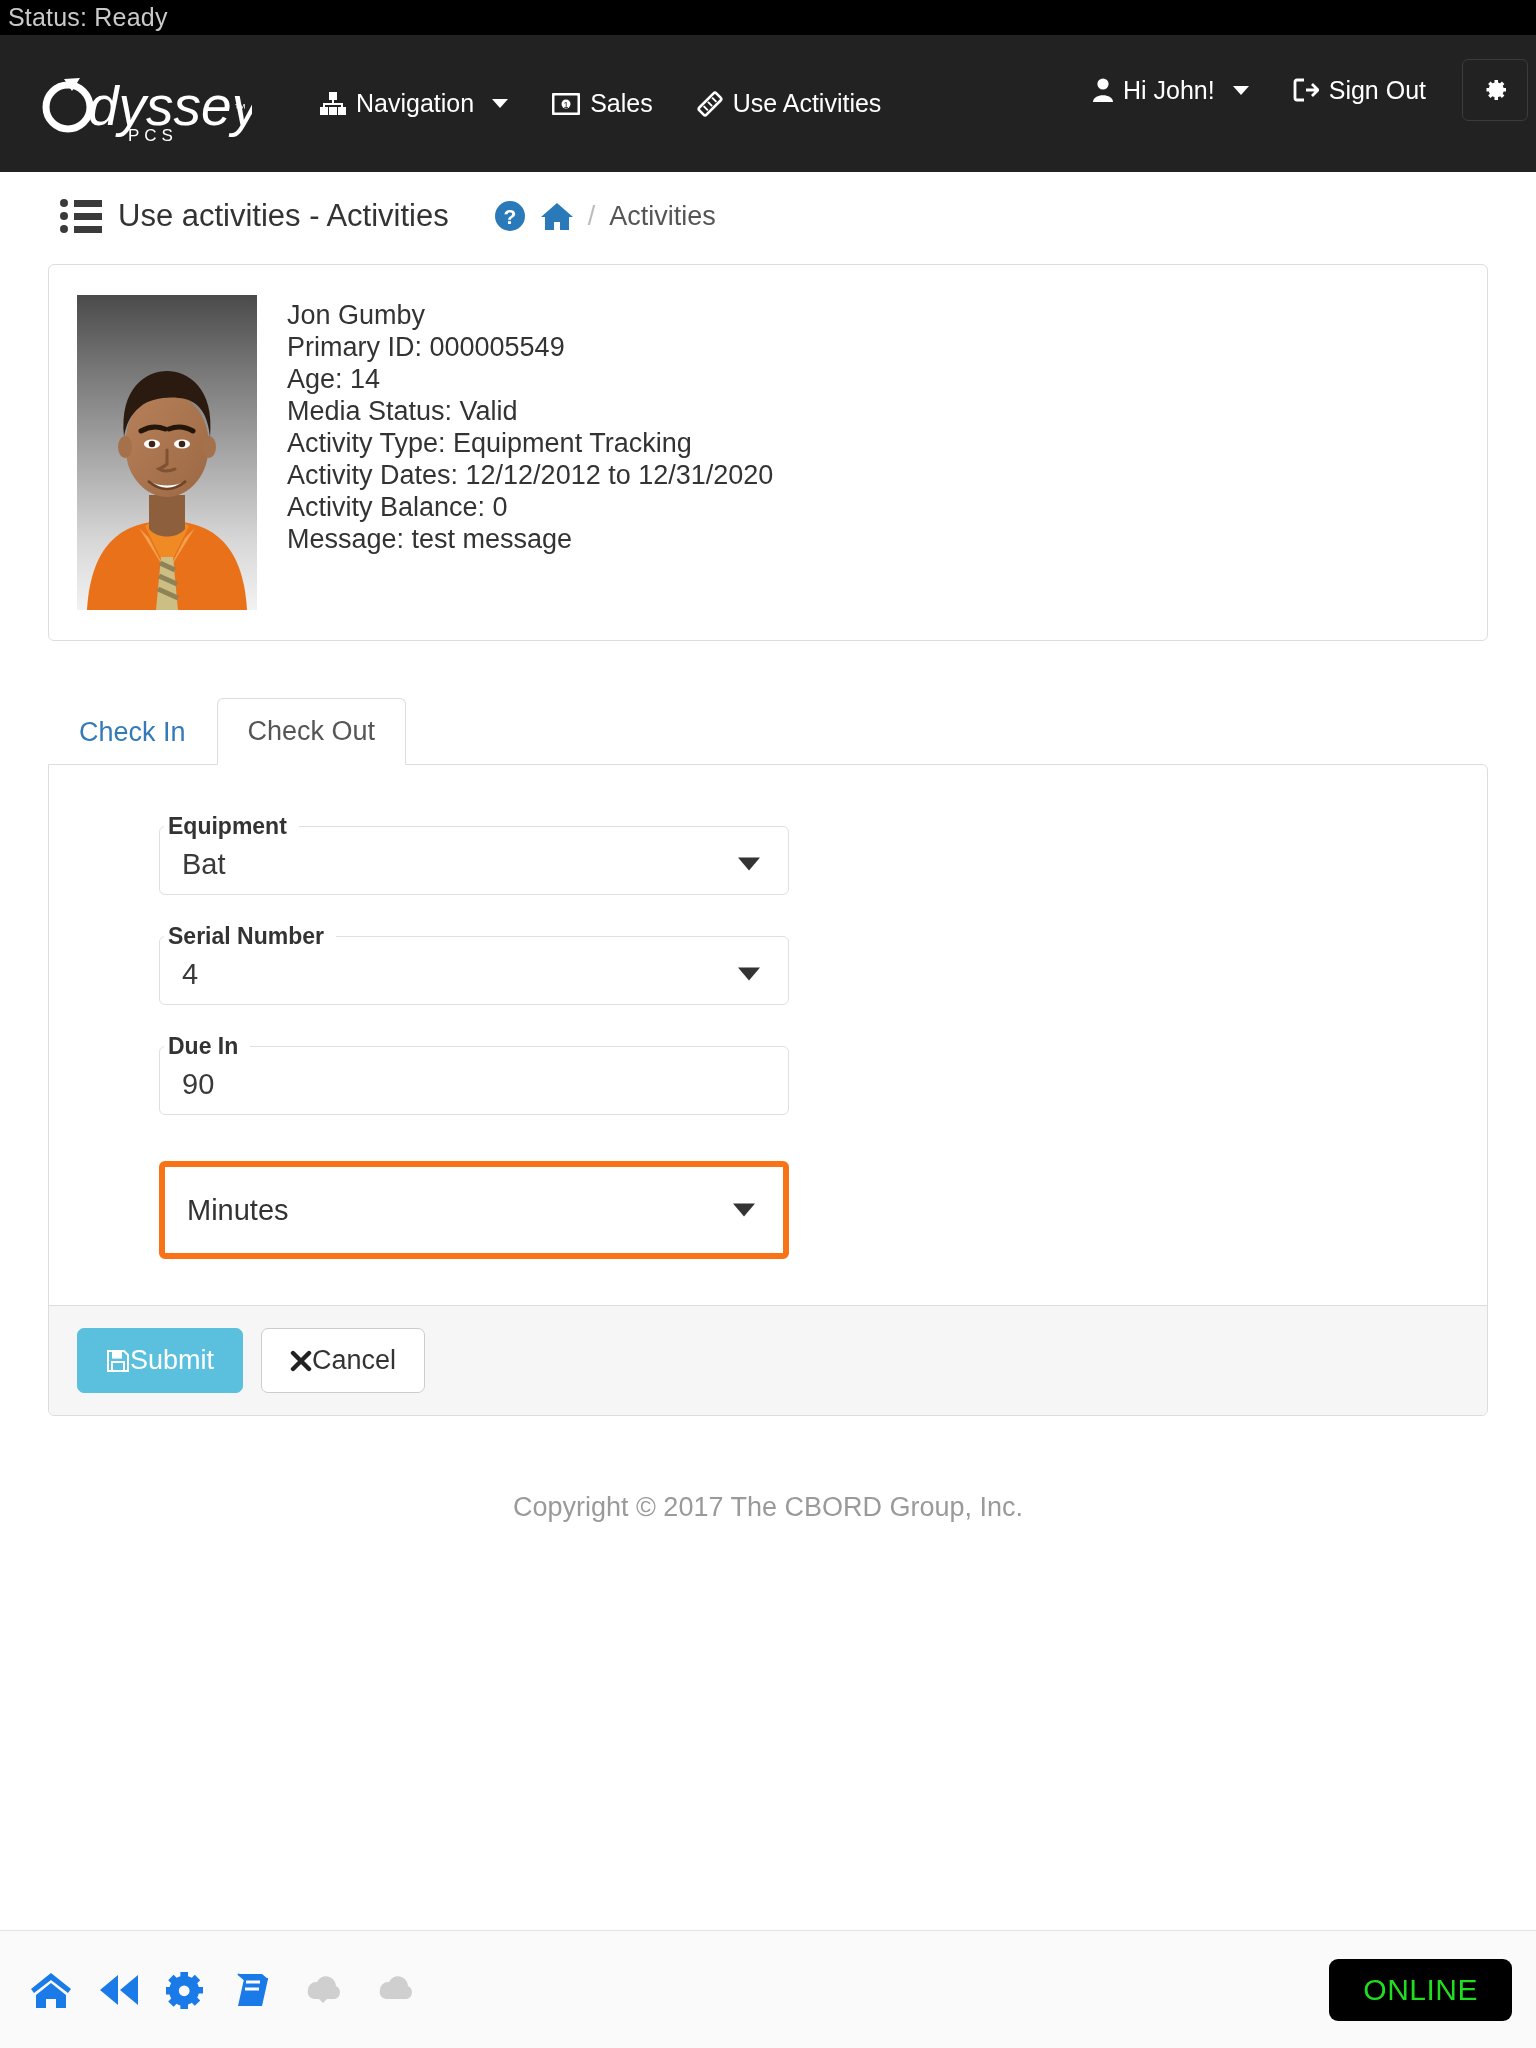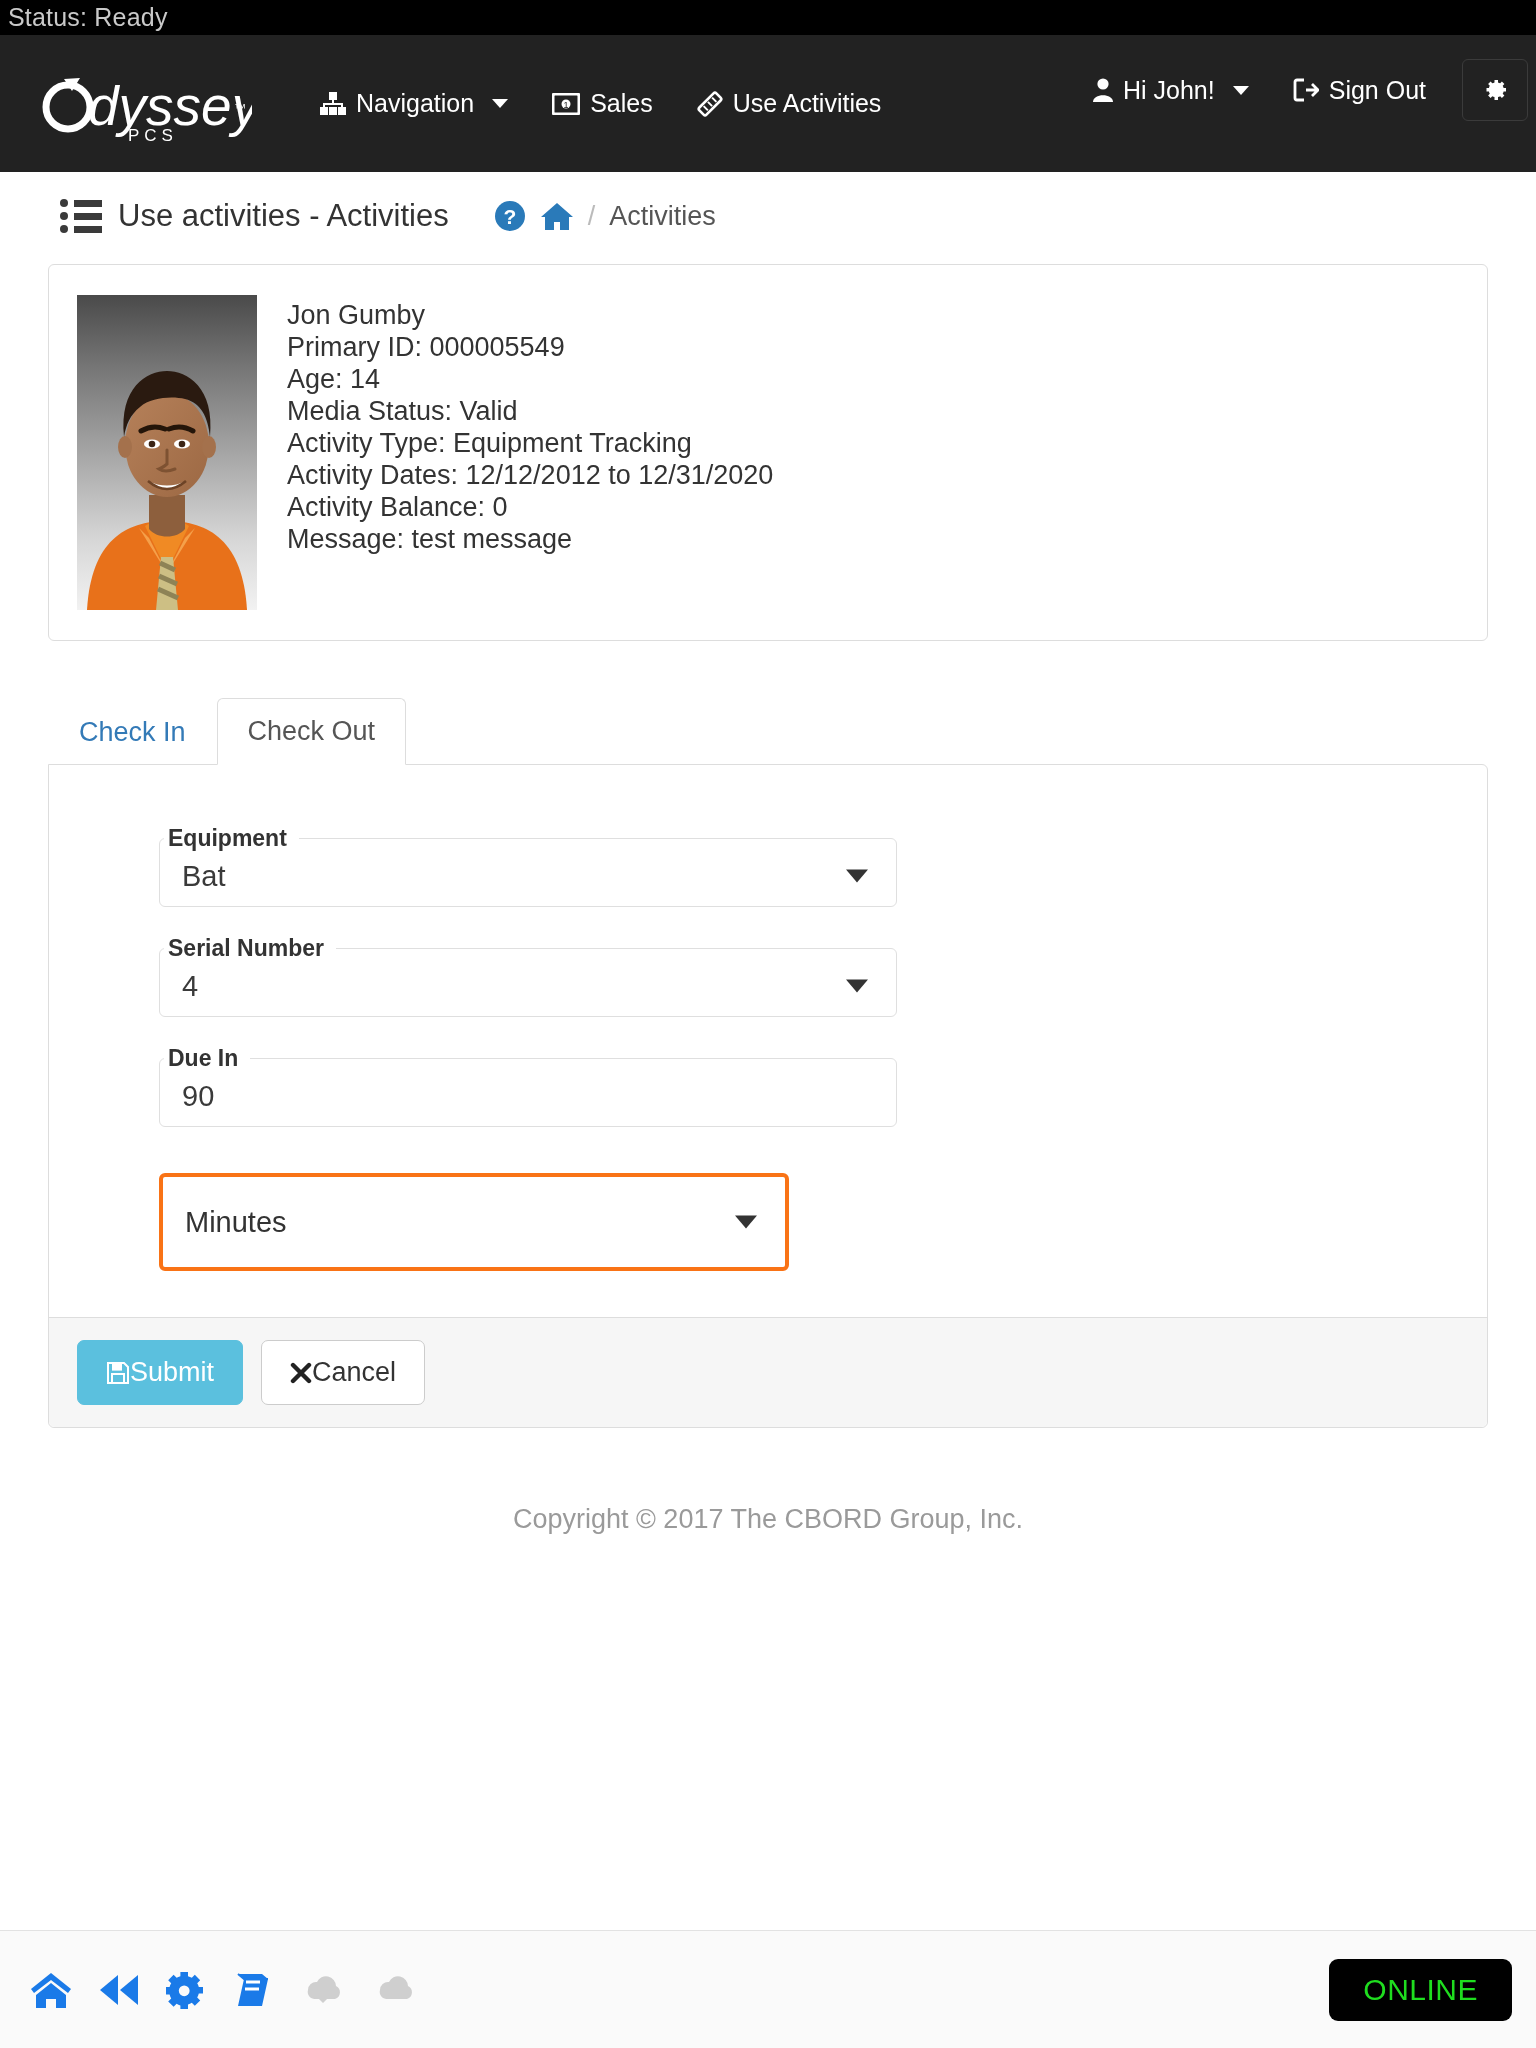--- a/index.html
+++ b/index.html
@@ -105,21 +105,21 @@
     border-color:#dddddd; border-bottom:1px solid #ffffff;
   }
   .tab-panel{
     margin:0 48px 0 48px;
     border:1px solid #dddddd; border-radius:0 6px 6px 6px; background:#ffffff;
     position:relative; z-index:1;
   }
   .tab-body{ padding:48px 0 46px 0; }
 
   
-  .field{ margin:12px 0 0 110px; width:738px; position:relative; }
+  .field{ margin:0 0 0 110px; width:630px; position:relative; }
   .field + .field{ margin-top:28px; }
   fieldset.fs{
     border:1px solid #dfdfdf; border-radius:6px;
     margin:0; padding:0 0 0 0; height:82px;
     display:flex; align-items:center;
   }
   fieldset.fs legend{
     font-size:23px; font-weight:bold; color:#333333;
     padding:0 12px 0 4px; margin-left:4px; width:auto;
   }
@@ -129,21 +129,21 @@
     margin-top:-6px;
   }
   .ctl .val{ color:#3a3a3a; }
   .sel-caret{
     position:absolute; right:28px; top:50%; transform:translateY(-50%);
     width:0;height:0;border-left:11px solid transparent;border-right:11px solid transparent;
     border-top:13px solid #333333;
   }
   .plain-select{
     margin:46px 0 0 110px; width:630px; height:98px;
-    border:4px solid #f97316; border-radius:6px;
+    border:6px solid #f97316; border-radius:6px;
     display:flex; align-items:center; padding:0 22px;
     font-size:29px; color:#333333; position:relative; background:#fff;
   }
 
   .card-footer{
     border-top:1px solid #dddddd; background:#f6f6f6;
     padding:22px 0 22px 28px; display:flex; gap:18px;
     border-radius:0 0 6px 6px;
   }
   .btn{

